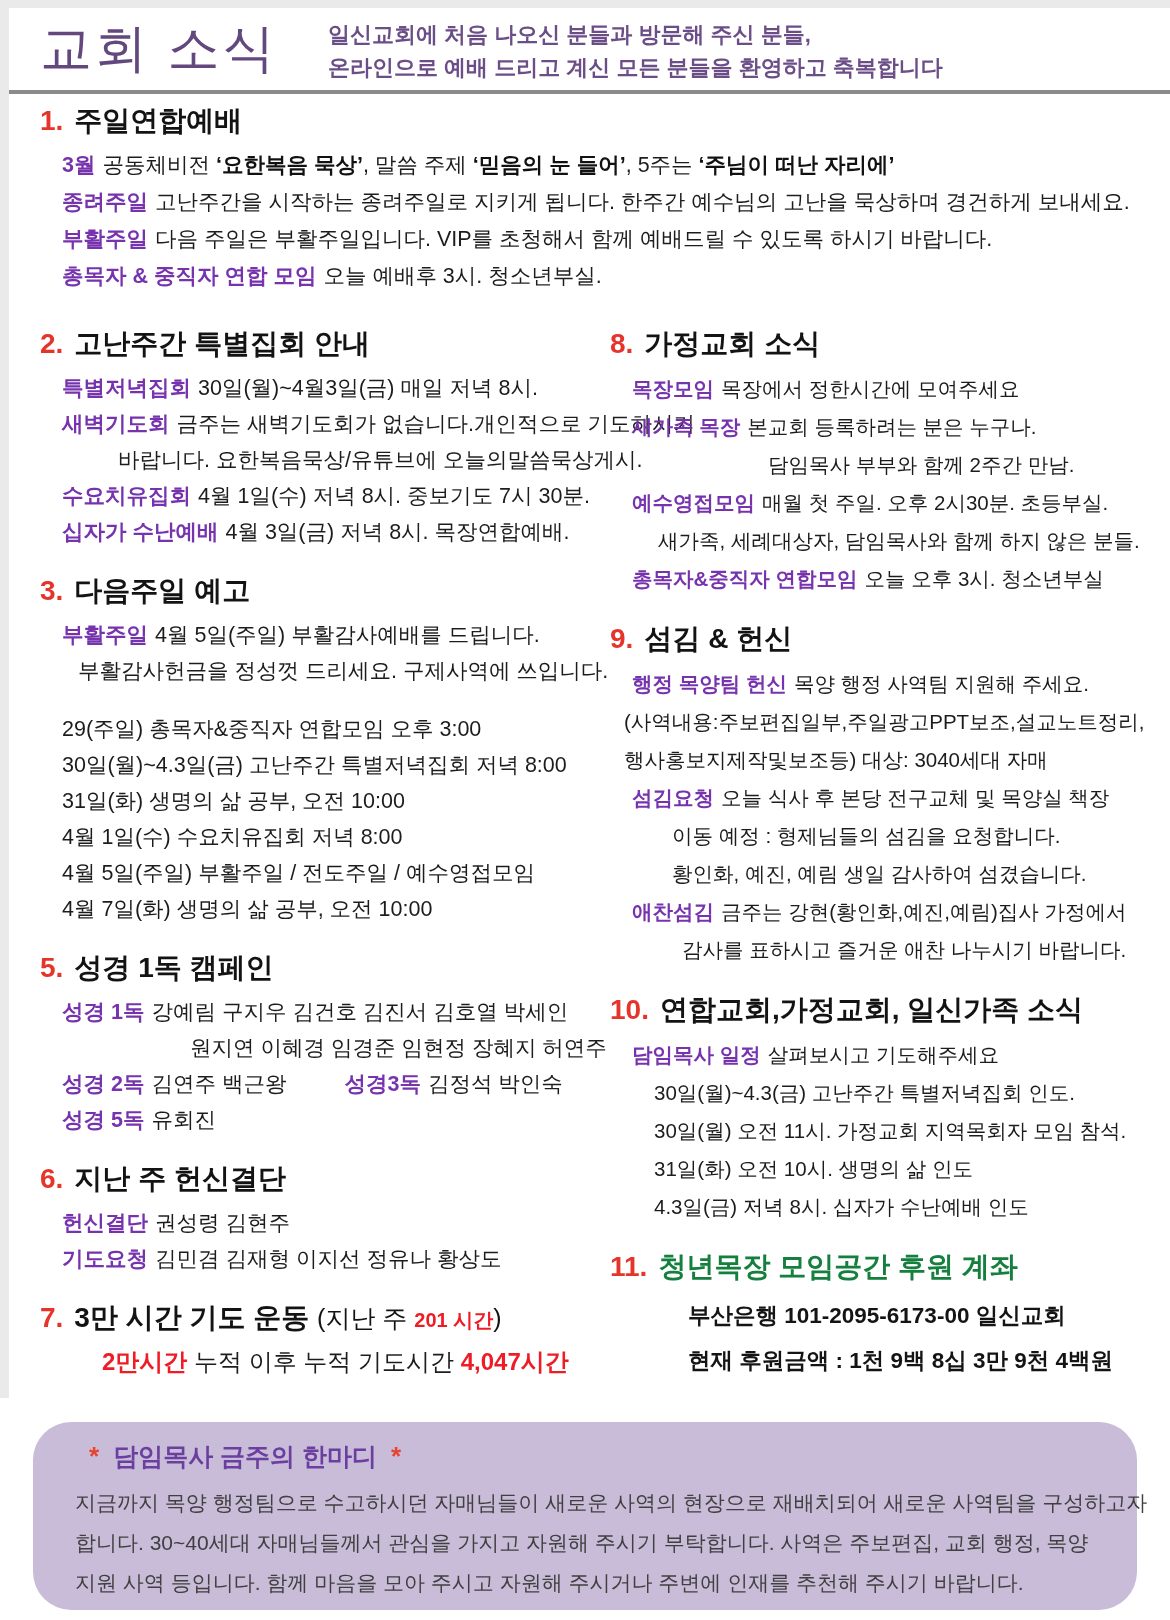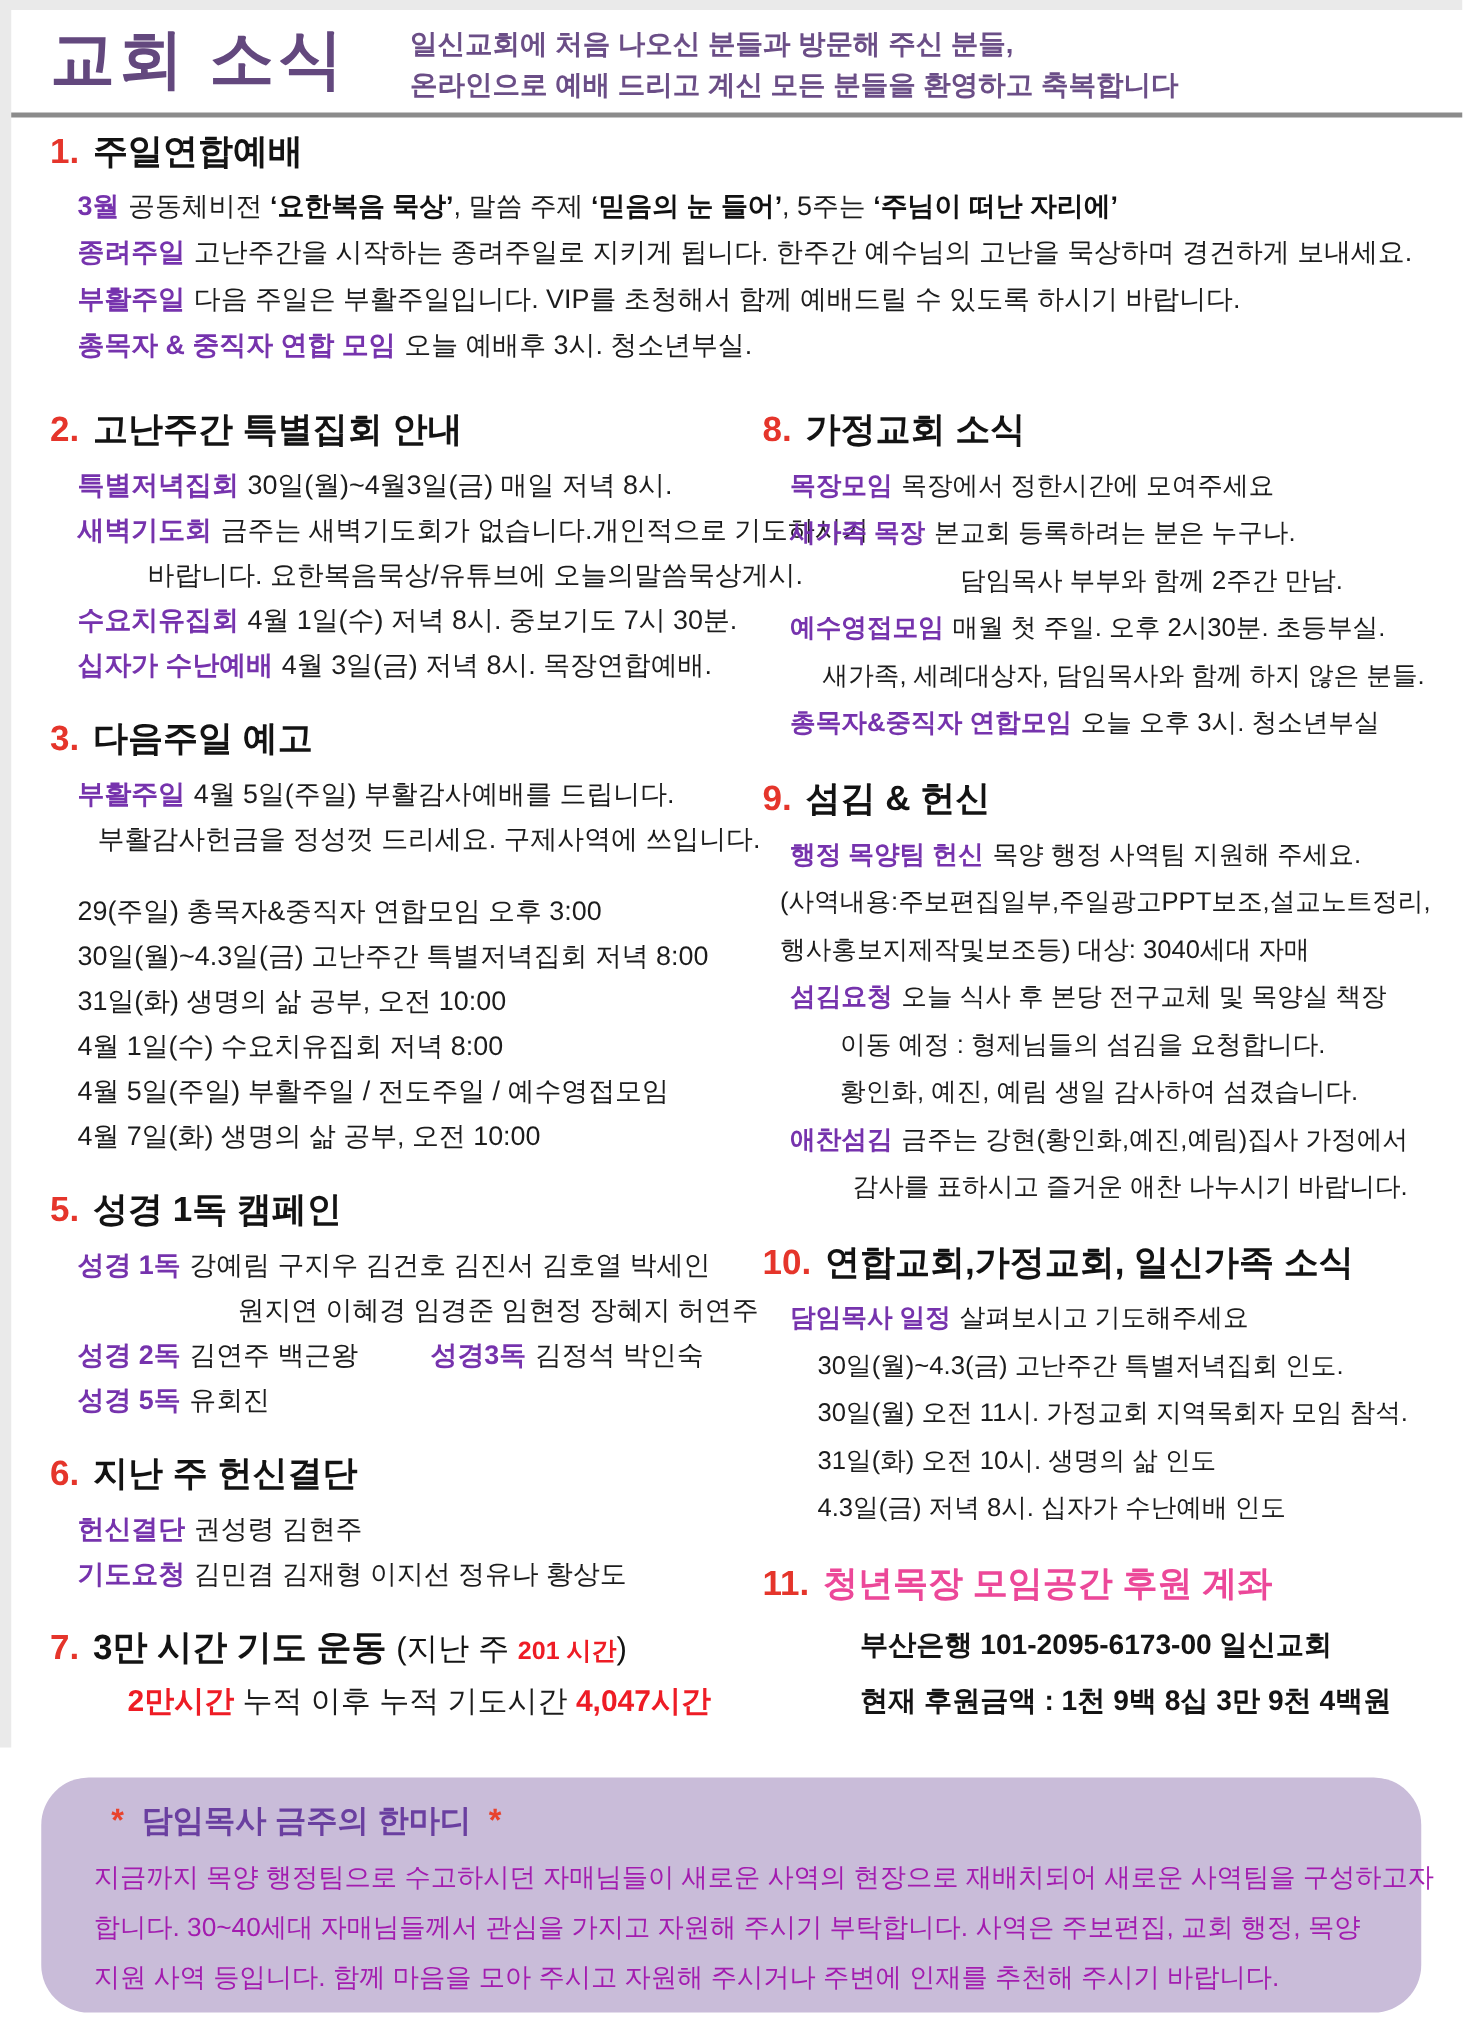--- a/index.html
+++ b/index.html
@@ -6,30 +6,30 @@
   body{
     width:1170px;height:1620px;position:relative;background:#ffffff;
     font-family:"Liberation Sans","DejaVu Sans",sans-serif;
     color:#1a1a1a;overflow:hidden;
   }
   .edge-top{position:absolute;top:0;left:0;width:1170px;height:8px;background:#eaeaea;}
   .edge-left{position:absolute;top:0;left:0;width:9px;height:1398px;background:#eaeaea;}
 
   
   .hdr{position:relative;padding:16px 0 0 40px;height:70px;}
-  .page-title{font-size:52px;font-weight:bold;color:#63487e;letter-spacing:3px;line-height:64px;}
+  .page-title{font-size:52px;font-weight:normal;color:#63487e;letter-spacing:3px;line-height:64px;}
   .welcome{position:absolute;left:328px;top:18px;font-size:22px;font-weight:bold;color:#6b4e87;line-height:33px;white-space:nowrap;}
   .divider{height:4px;background:#8b8b8b;margin:4px 0 0 0;border:none;}
 
   
   .section{margin-bottom:22px;}
   .sec-head{font-size:28px;font-weight:bold;color:#131313;margin:8px 0 7px 0;white-space:nowrap;}
   .sec-head .num{color:#e5352b;margin-right:11px;}
   .sec-head .pnum{color:#7a4fa0;}
-  .sec-head .ptitle{color:#ec4899;}
+  .sec-head .ptitle{color:#15803d;}
   .ln{font-size:21.5px;line-height:36px;white-space:nowrap;color:#1c1c1c;}
   .kw{color:#7633ad;font-weight:bold;margin-right:7px;}
   .b{font-weight:bold;color:#111;}
   .red{color:#ee1c25;font-weight:bold;}
   .small{font-size:20px;}
 
   .s1-block{padding-left:40px;margin-top:2px;}
   .s1-block .ln{margin-left:22px;line-height:37px;}
 
   .cols{display:flex;align-items:flex-start;margin-top:16px;}
@@ -52,21 +52,21 @@
   .s11-line{margin-left:78px !important;font-weight:bold;font-size:22.5px !important;line-height:45px !important;color:#141414;}
 
   
   .pastor-box{
     position:absolute;left:33px;top:1422px;width:1104px;height:188px;
     background:#c9bcd9;border-radius:38px;box-sizing:border-box;
     padding:18px 20px 0 42px;
   }
   .box-title{font-size:25px;font-weight:bold;color:#6a3fa0;margin-bottom:10px;white-space:nowrap;}
   .star{color:#e8432e;font-weight:bold;font-size:26px;margin:0 14px;}
-  .box-body .ln{font-size:21px;line-height:40px;color:#a21caf;white-space:nowrap;}
+  .box-body .ln{font-size:21px;line-height:40px;color:#404040;white-space:nowrap;}
 </style>
 </head>
 <body>
 
 <div class="edge-top"></div>
 <div class="edge-left"></div>
 
 <div class="hdr">
   <div class="page-title">교회 소식</div>
   <div class="welcome">

